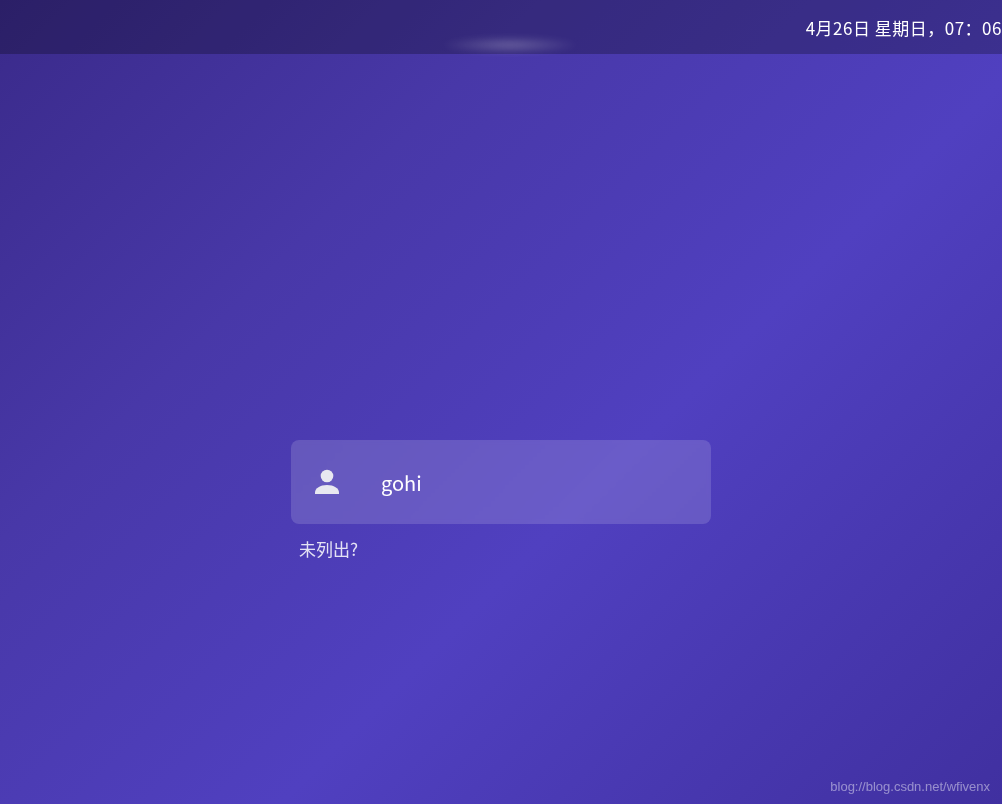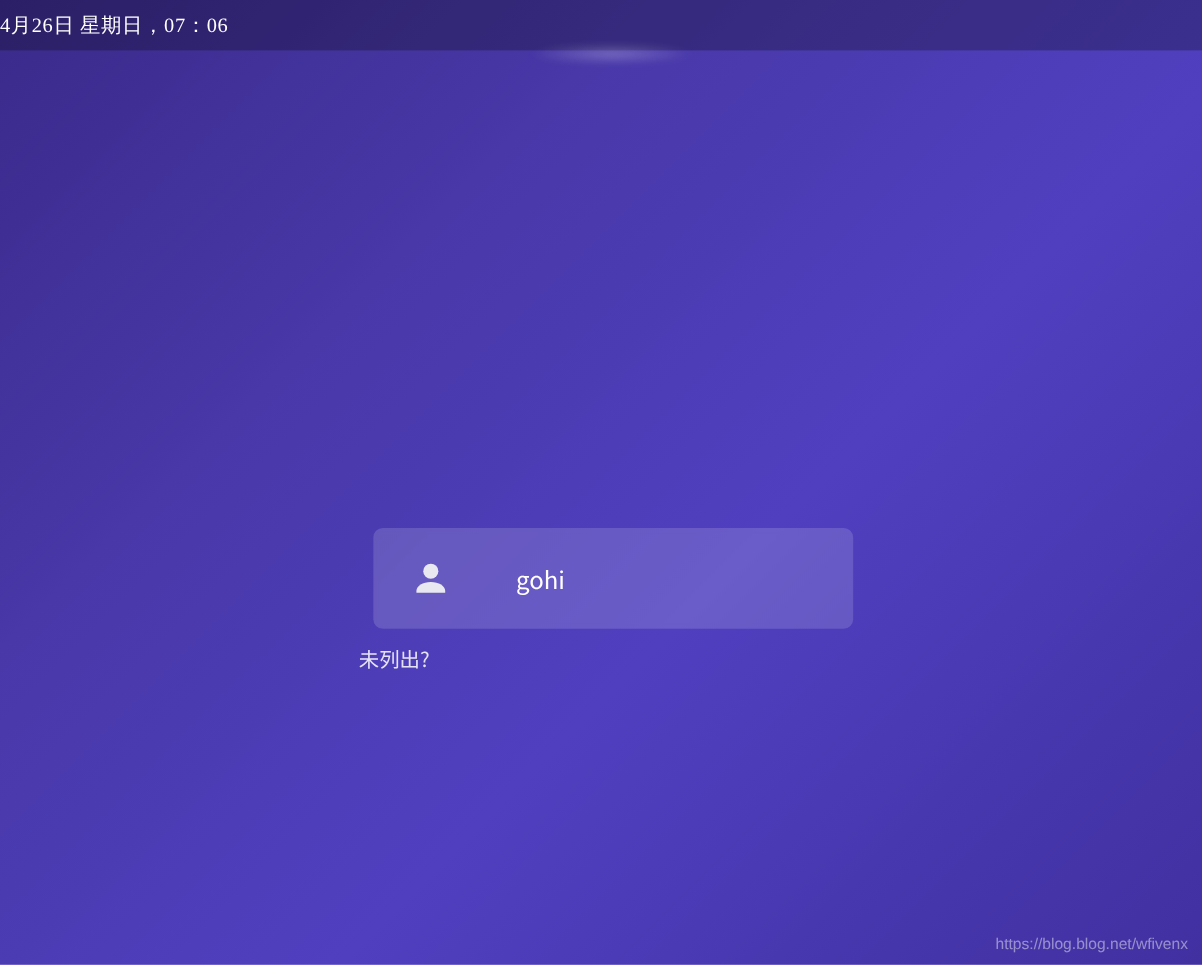--- a/index.html
+++ b/index.html
@@ -15,53 +15,51 @@
       font-family: "Noto Sans CJK SC", "Ubuntu", sans-serif;
       position: relative;
       overflow: hidden;
     }
     
     .top-bar {
       position: absolute;
       top: 0;
       left: 0;
       right: 0;
-      height: 42px;
+      height: 54px;
       background: rgba(0, 0, 0, 0.25);
       display: flex;
       align-items: center;
-      justify-content: flex-start;
-      font-family: Liberation Serif, serif;
+      justify-content: flex-end;
     }
     
     .datetime {
       color: #ffffff;
       font-size: 17px;
       font-weight: 400;
       letter-spacing: 0.5px;
     }
     
     .login-container {
       position: absolute;
       left: 50%;
       top: 440px;
       transform: translateX(-50%);
       width: 420px;
     }
     
     .user-tile {
       background: rgba(255, 255, 255, 0.15);
       border-radius: 8px;
-      padding: 22px 28px;
+      padding: 22px 16px;
       display: flex;
       align-items: center;
-      gap: 51px;
+      gap: 34px;
       cursor: pointer;
       backdrop-filter: blur(2px);
-      margin-left: 20px;
     }
     
     .user-icon {
       width: 40px;
       height: 40px;
       display: flex;
       align-items: center;
       justify-content: center;
     }
     
@@ -120,13 +118,13 @@
       <svg viewBox="0 0 24 24">
         <circle cx="12" cy="8" r="4.2"></circle>
         <path d="M12 14c-4.5 0-8 2.2-8 5v1h16v-1c0-2.8-3.5-5-8-5z"></path>
       </svg>
     </span>
     <span class="username">gohi</span>
   </div>
   <a class="not-listed">未列出?</a>
 </div>
 
-<div class="watermark">https://blog.blog.net/wfivenx</div>
+<div class="watermark">blog://blog.csdn.net/wfivenx</div>
 
 </body></html>

